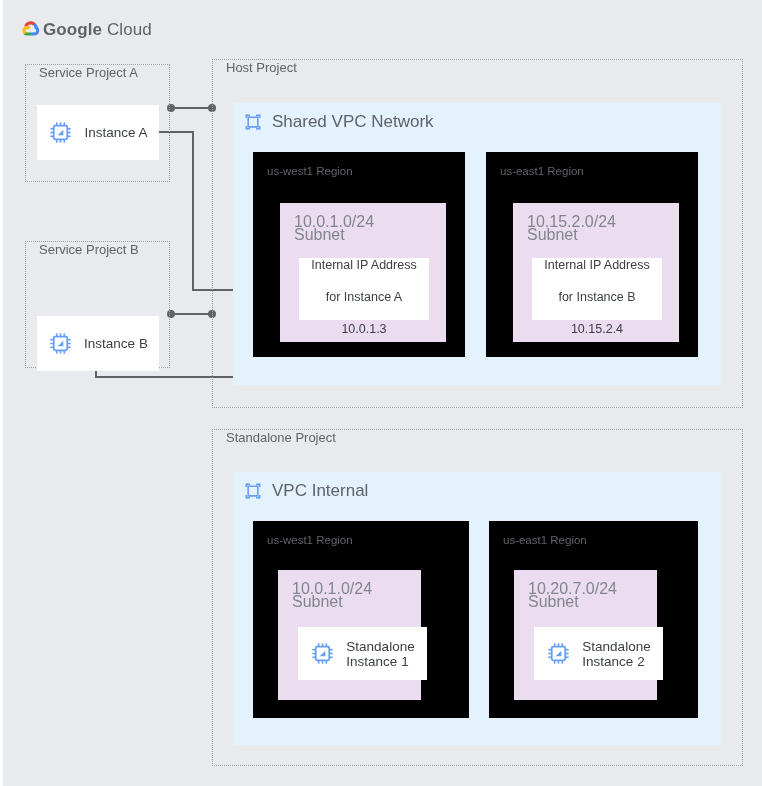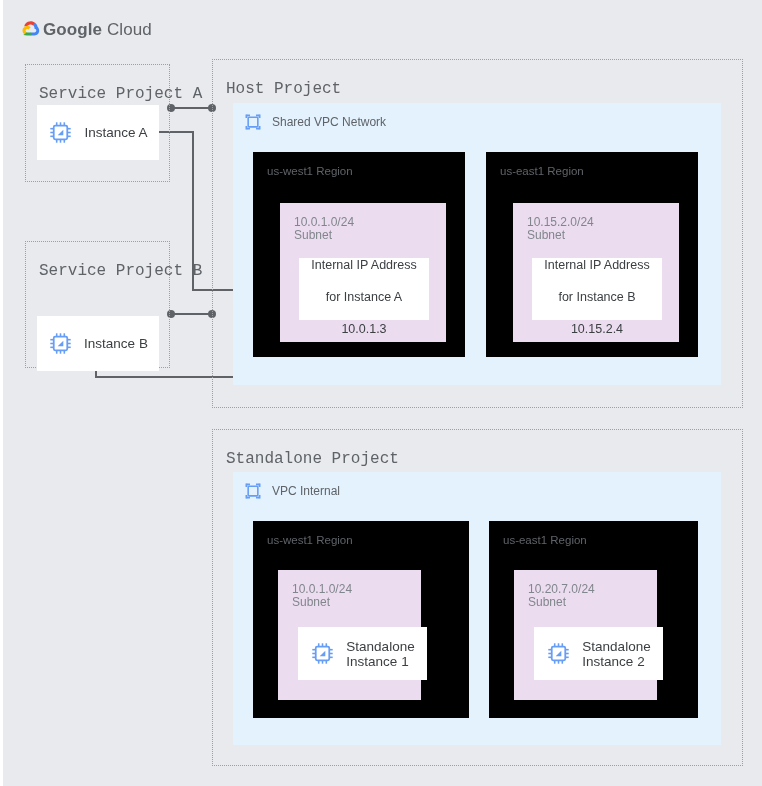--- a/index.html
+++ b/index.html
@@ -21,41 +21,41 @@
   .logo-text .c{font-weight:400;color:#5f6368;}
 
   
   .proj{
     position:absolute;
     border:1.6px dotted #9aa0a6;
     background:transparent;
     box-sizing:border-box;
   }
   .proj > .ttl{
-    position:absolute;left:13px;top:20px;
-    font-size:16px;color:#5f6368;white-space:nowrap;font-family:Liberation Mono, monospace;
+    position:absolute;left:13px;top:0;
+    font-size:13px;color:#5f6368;white-space:nowrap;
   }
   .vpc{
     position:absolute;background:#e3f2fd;box-sizing:border-box;
   }
   .vpc > .vhead{
     position:absolute;left:10px;top:9px;display:flex;align-items:center;gap:9px;
   }
-  .vpc .vlabel{font-size:12px;color:#5f6368;white-space:nowrap;}
+  .vpc .vlabel{font-size:17px;color:#5f6368;white-space:nowrap;}
   .region{
     position:absolute;background:#000000;box-sizing:border-box;
   }
   .region > .rttl{
     position:absolute;left:14px;top:13px;font-size:11.5px;color:#5f6368;white-space:nowrap;
   }
   .subnet{
     position:absolute;background:#ecdcf0;box-sizing:border-box;
   }
   .subnet > .sttl{
-    position:absolute;left:14px;top:13px;font-size:12px;color:#80868b;
+    position:absolute;left:14px;top:13px;font-size:16px;color:#80868b;
     line-height:12.5px;white-space:nowrap;
   }
 
   
   .card{
     position:absolute;background:#ffffff;box-sizing:border-box;
     display:flex;align-items:center;justify-content:center;
   }
   .card.inst{gap:11px;padding:0 10px;}
   .card .lbl{font-size:13.5px;color:#3c4043;line-height:15px;white-space:pre-line;}

